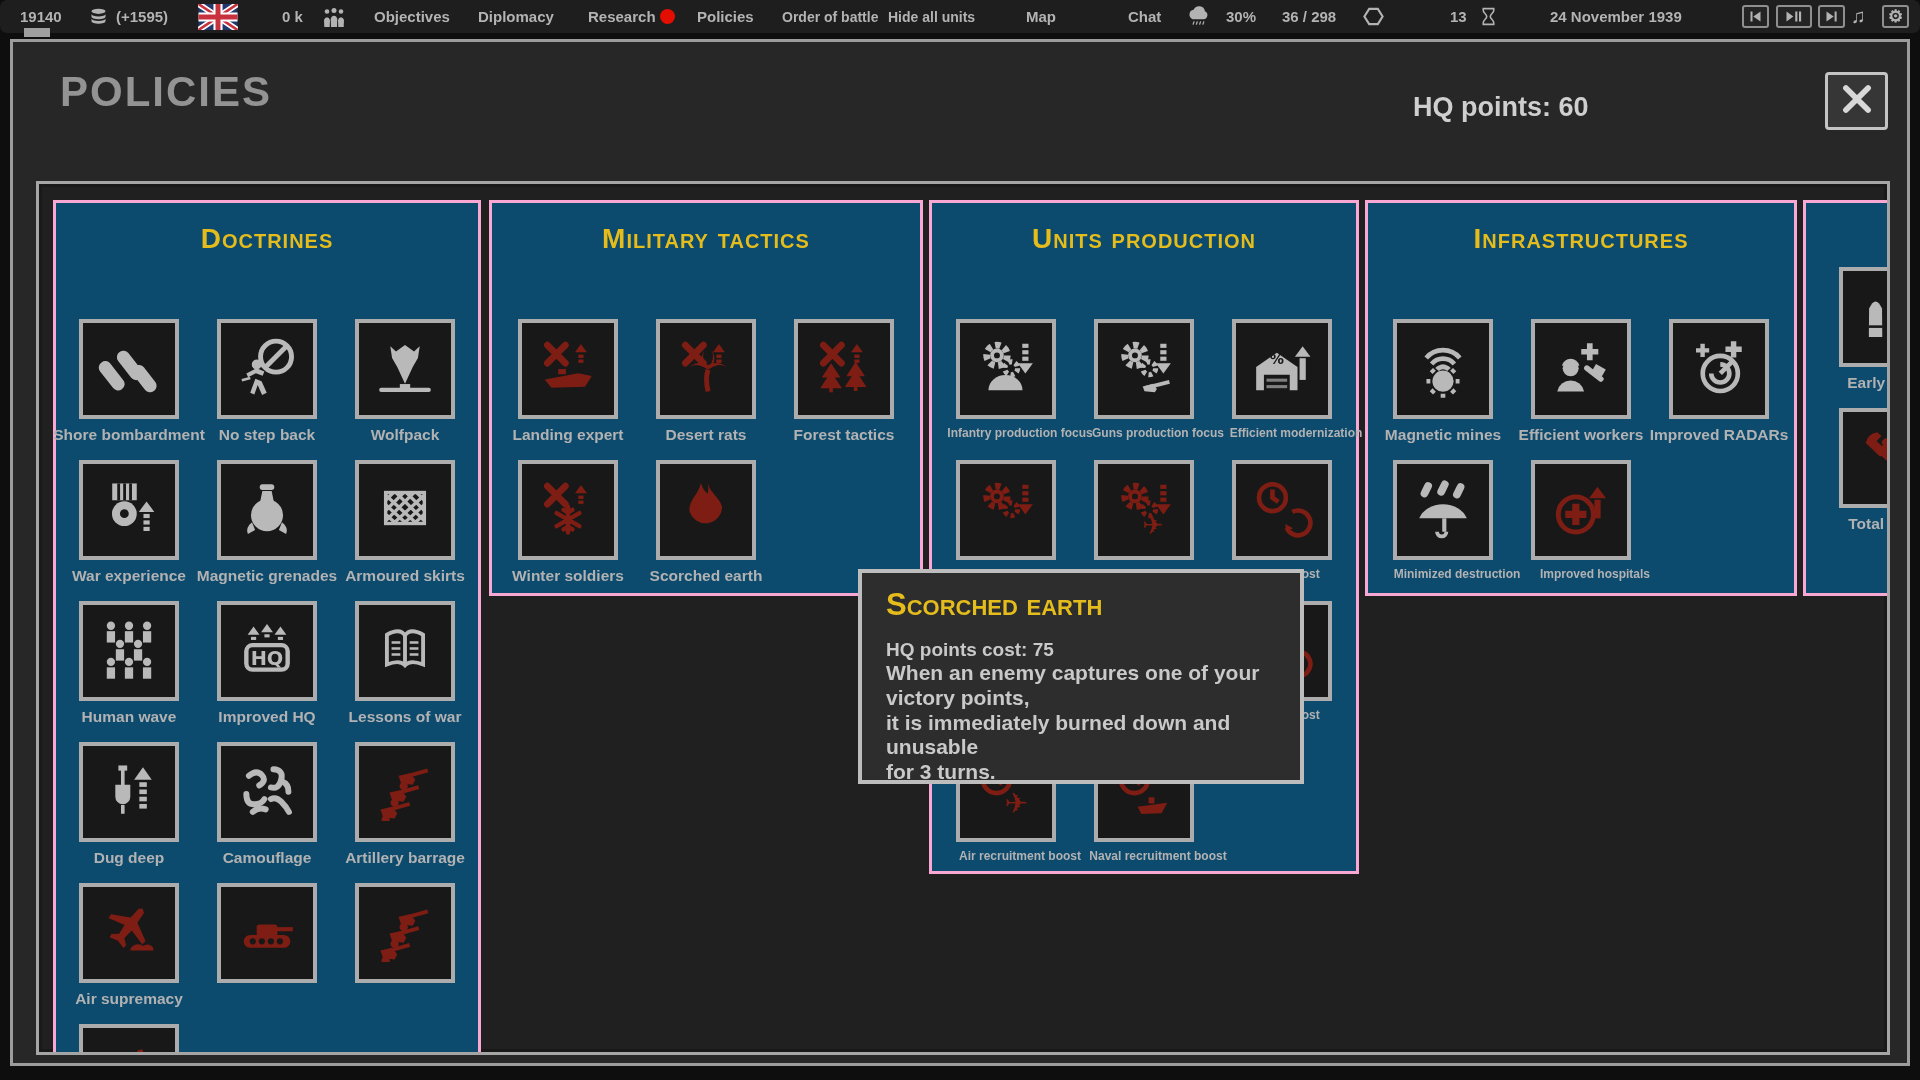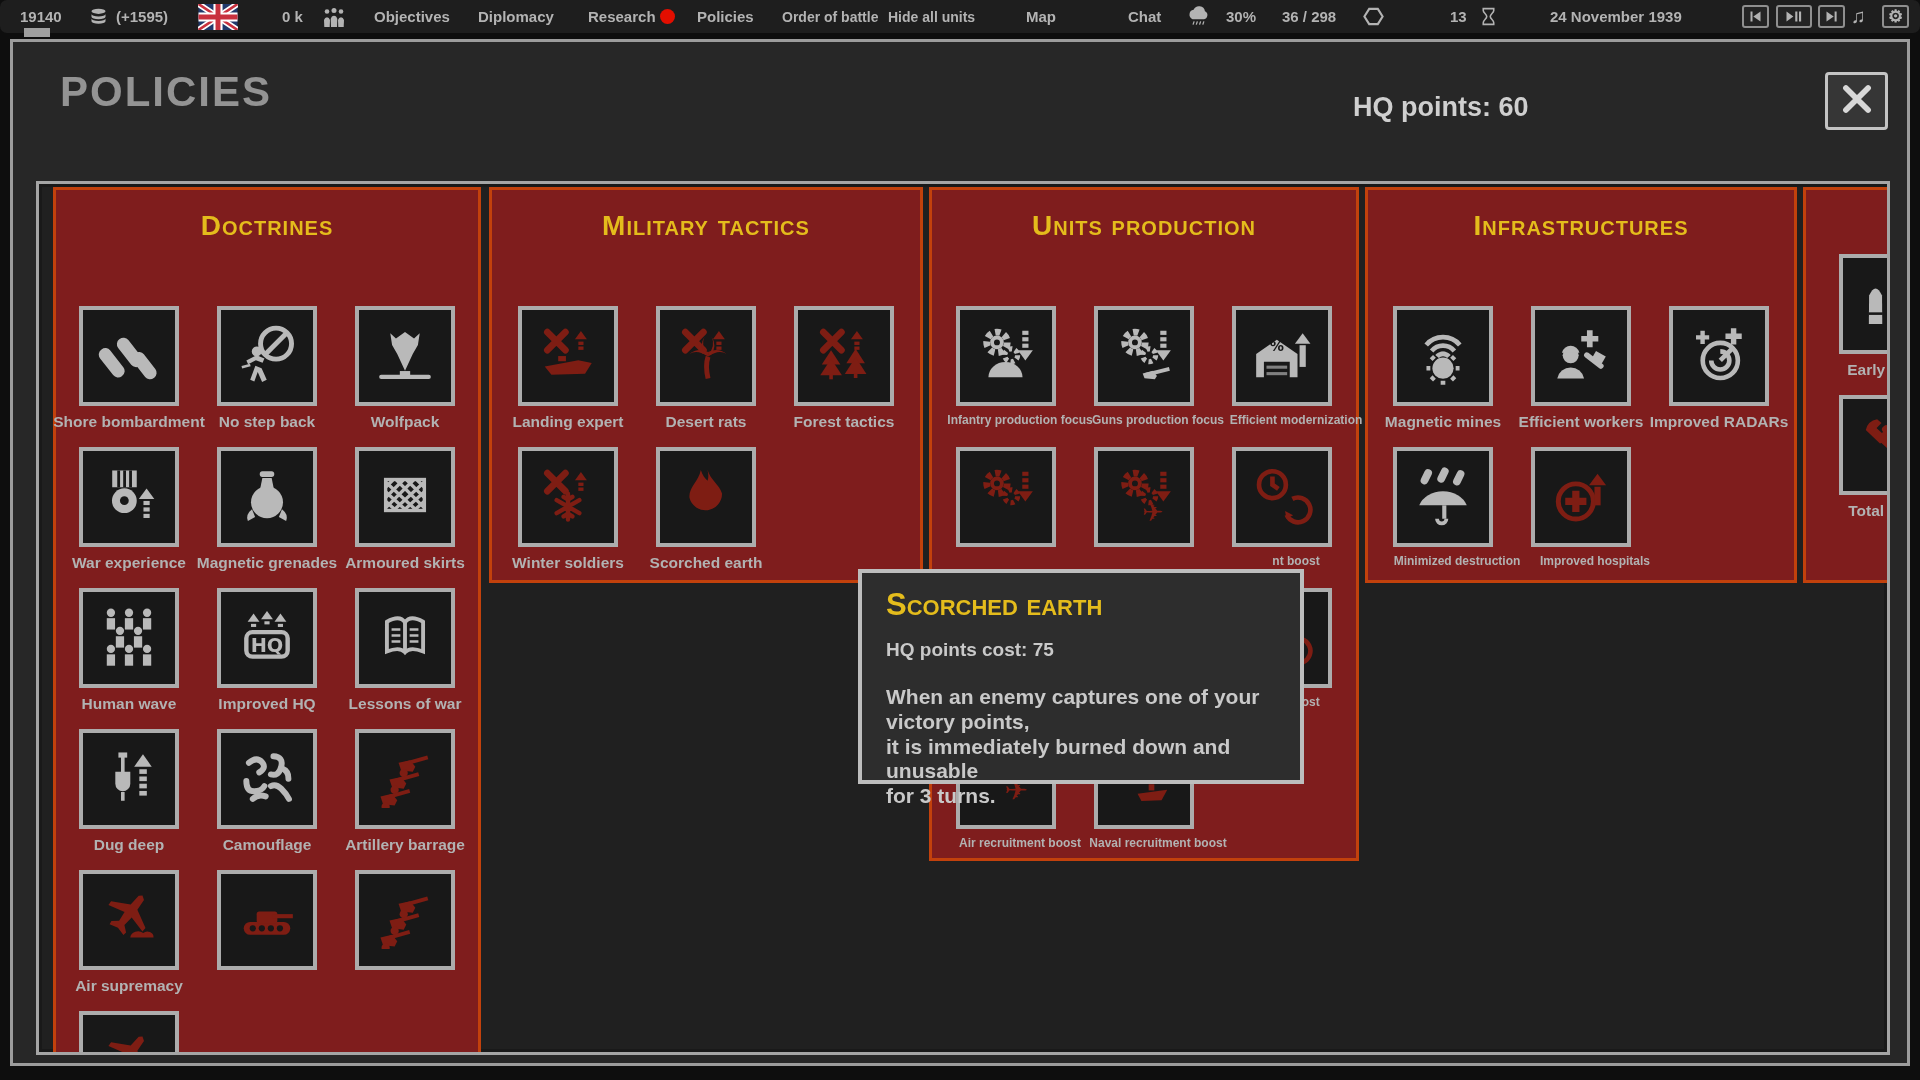--- a/index.html
+++ b/index.html
@@ -16,49 +16,49 @@
   .mbtn { width:27px; height:23px; border:2px solid #8f8f8f; border-radius:3px;
     display:flex; align-items:center; justify-content:center; color:#b3b3b3; background:#242424; }
   .glyph-btn { font-size:20px; color:#b3b3b3; }
   #notch { position:absolute; left:24px; top:28px; width:26px; height:9px; background:#9f9f9f; z-index:40; }
 
   
   #window { position:absolute; left:10px; top:39px; width:1900px; height:1027px;
     background:#272727; border:3px solid #9c9c9c; overflow:hidden; z-index:5; }
   #policies-title { position:absolute; left:47px; top:26px; font-size:42px; font-weight:700;
     color:#939393; letter-spacing:2px; }
-  #hq-points { position:absolute; left:1340px; top:50px; font-size:27px; font-weight:700; color:#cfcfcf; }
+  #hq-points { position:absolute; left:1400px; top:50px; font-size:27px; font-weight:700; color:#cfcfcf; }
   #close-btn { position:absolute; left:1812px; top:30px; width:63px; height:58px;
     background:#363636; border:3px solid #c4c4c4; border-radius:4px;
     display:flex; align-items:center; justify-content:center; cursor:pointer; }
 
   
   #frame { position:absolute; left:23px; top:139px; width:1854px; height:874px;
     border:3px solid #a5a5a5; box-shadow: inset 0 0 0 3px #191919; background:#202020; overflow:hidden; }
-  .panel { position:absolute; top:3px; background:#7f1d1d; border:3px solid #c2410c; }
+  .panel { position:absolute; top:16px; background:#0c4a6e; border:3px solid #f9a8d4; }
   .panel-title { margin-top:20px; text-align:center; font-variant:small-caps; font-weight:700;
     font-size:28px; letter-spacing:1px; color:#e4bc1c; }
   .grid { display:grid; grid-template-columns:repeat(3,138px); grid-auto-rows:141px;
     width:414px; margin:64px auto 0; justify-items:center; }
   .grid.single { grid-template-columns:138px; width:138px; margin-left:14px; }
   .cell { width:138px; display:flex; flex-direction:column; align-items:center; }
   .slot-box { width:100px; height:100px; border:4px solid #acacac; background:#181818;
     display:flex; align-items:center; justify-content:center; cursor:pointer; }
   .tone-gray { color:#b9b9b9; }
   .tone-red  { color:#7e1d13; }
   .slot-label { margin-top:7px; font-size:15.5px; font-weight:700; color:#b2b2b2;
     text-align:center; white-space:nowrap; }
   .slot-label.small { font-size:12px;padding-left:28px; }
 
   
   #tooltip { position:absolute; left:845px; top:527px; width:446px; height:215px;
     background:#2d2d2d; border:4px solid #bdbdbd; z-index:20; padding:14px 24px; }
   #tooltip-title { color:#e4bc1c; font-variant:small-caps; font-weight:700; font-size:31px; }
   #tooltip-cost { color:#c9c9c9; font-size:19px; font-weight:700; margin-top:16px; }
-  #tooltip-body { color:#c9c9c9; font-size:21px; font-weight:700; margin-top:24px;
+  #tooltip-body { color:#c9c9c9; font-size:21px; font-weight:700; 
     line-height:1.18; white-space:pre-line; }
 </style>
 </head>
 <body>
 
 <div id="topbar">
   <span class="ti" style="left:20px">19140</span>
   <span class="ti" style="left:88px">
       <svg viewBox="0 0 24 24" width="21" height="21" fill="#b3b3b3">
         <ellipse cx="12" cy="6" rx="8" ry="3"></ellipse>

